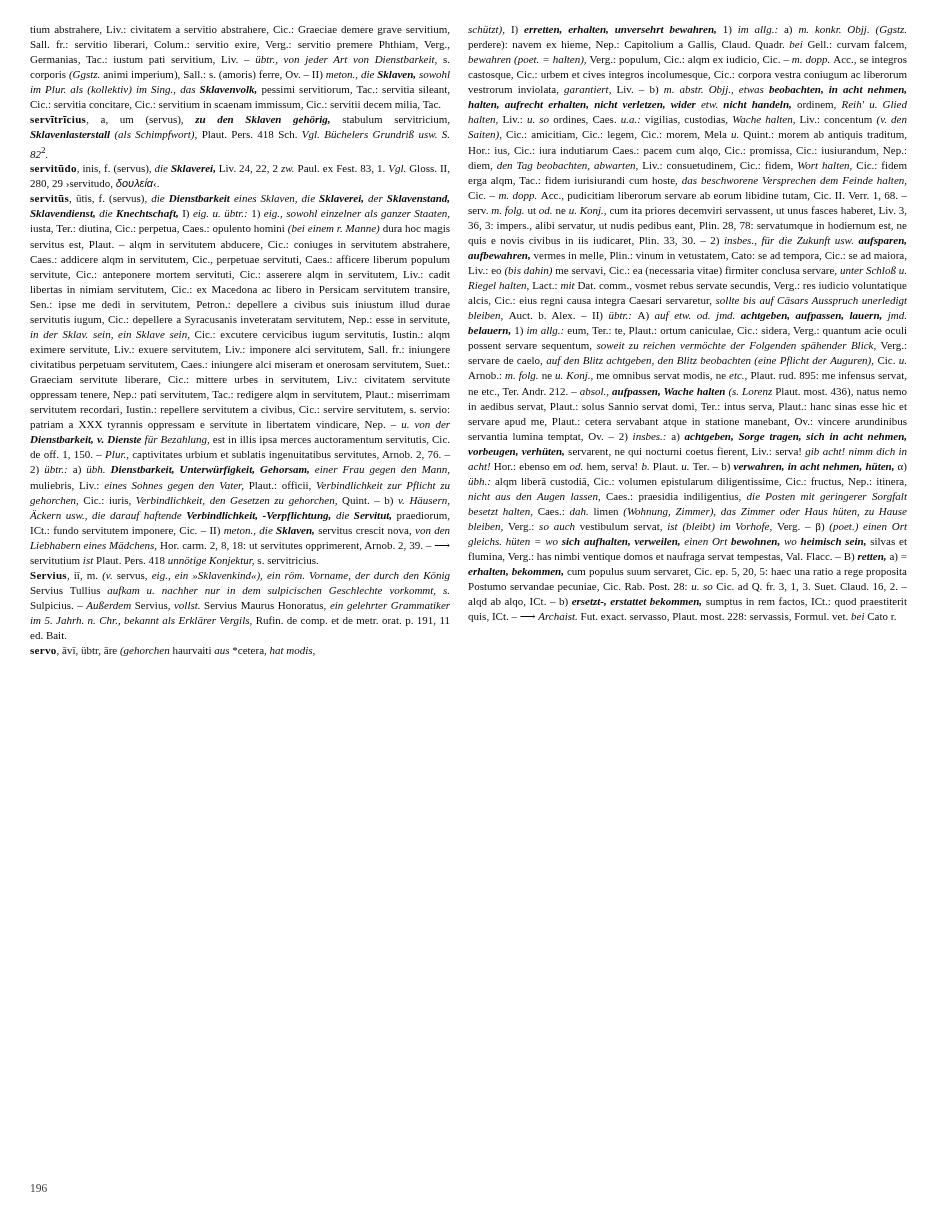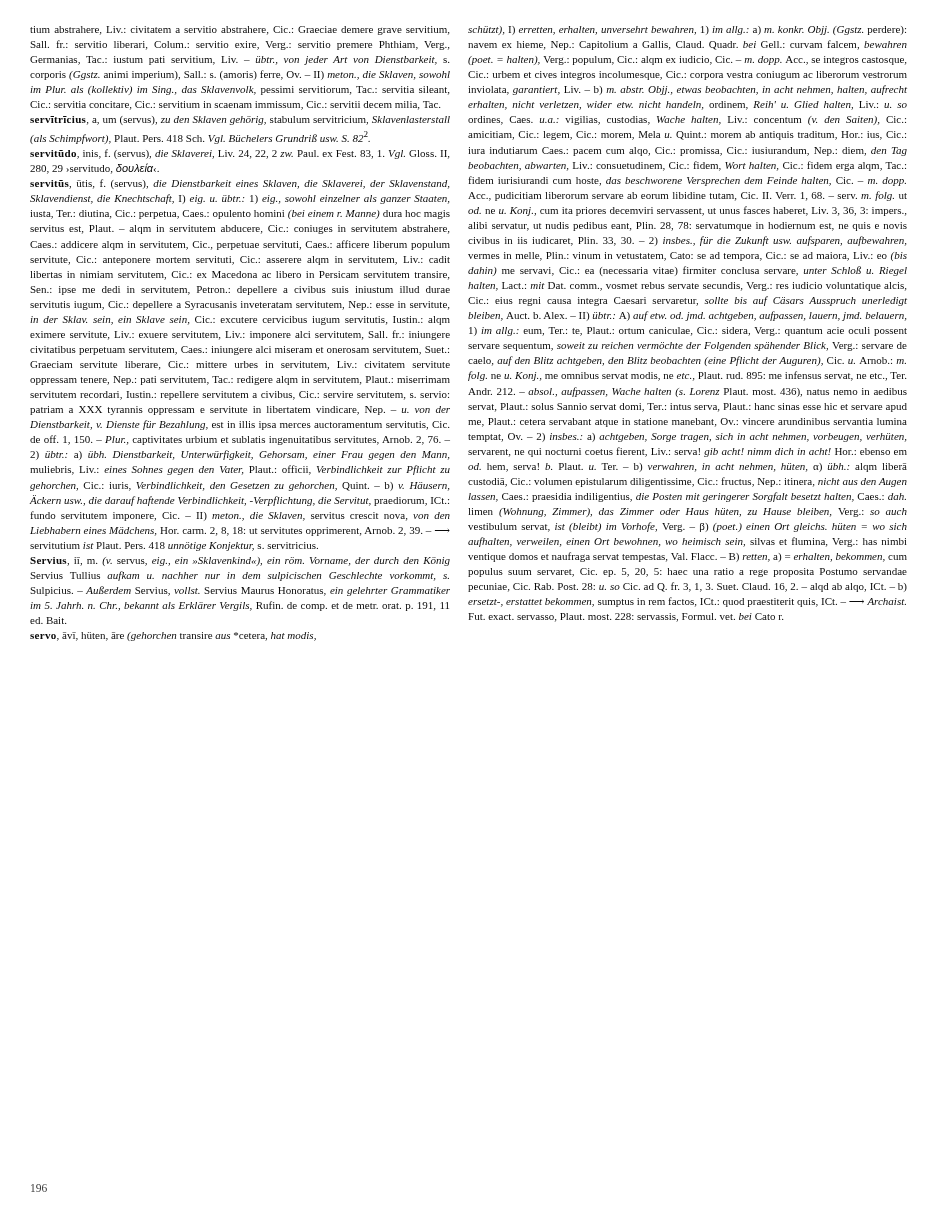--- a/index.html
+++ b/index.html
@@ -37,21 +37,21 @@
     text-justify: inter-word;
     hyphens: none;
   }
   .col.right { width: 441px; }
   .entry { margin: 0; padding: 0; text-indent: 0; }
   .hw {
     font-weight: bold;
     letter-spacing: 0.3px;
   }
   .it { font-style: italic; }
-  .bi { font-style: italic; font-weight: normal; }
+  .bi { font-style: italic; font-weight: bold; }
   .gk { font-family: Liberation Sans, sans-serif; font-style: italic; }
   .folio {
     position: absolute;
     left: 30px;
     bottom: 16px;
     font-size: 11.5px;
     color: #3a3a3a;
     font-family: "Liberation Serif", serif;
   }
   .run { }
@@ -60,20 +60,20 @@
 <body>
 
 <div id="page">
   <div class="columns">
     <div class="col left" id="left-col">
         <p class="entry"><span class="run">tium abstrahere, Liv.: civitatem a servitio abstrahere, Cic.: Graeciae demere grave servitium, Sall. fr.: servitio liberari, Colum.: servitio exire, Verg.: servitio premere Phthiam, Verg., Germanias, Tac.: iustum pati servitium, Liv. – </span><span class="it">übtr., von jeder Art von Dienstbarkeit, </span><span class="run">s. corporis </span><span class="it">(Ggstz. </span><span class="run">animi imperium), Sall.: s. (amoris) ferre, Ov. – II) </span><span class="it">meton., die </span><span class="bi">Sklaven, </span><span class="it">sowohl im Plur. als (kollektiv) im Sing., das </span><span class="bi">Sklavenvolk, </span><span class="run">pessimi servitiorum, Tac.: servitia sileant, Cic.: servitia concitare, Cic.: servitium in scaenam immissum, Cic.: servitii decem milia, Tac.</span></p>
         <p class="entry"><span class="hw">servītrīcius</span><span class="run">, a, um (servus), </span><span class="bi">zu den Sklaven gehörig, </span><span class="run">stabulum servitricium, </span><span class="bi">Sklavenlasterstall </span><span class="it">(als Schimpfwort), </span><span class="run">Plaut. Pers. 418 Sch. </span><span class="it">Vgl. Büchelers Grundriß usw. S. 82</span><sup>2</sup><span class="it">.</span></p>
         <p class="entry"><span class="hw">servitūdo</span><span class="run">, inis, f. (servus), </span><span class="it">die </span><span class="bi">Sklaverei, </span><span class="run">Liv. 24, 22, 2 </span><span class="it">zw. </span><span class="run">Paul. ex Fest. 83, 1. </span><span class="it">Vgl. </span><span class="run">Gloss. II, 280, 29 ›servitudo, </span><span class="gk">δουλεία</span><span class="run">‹.</span></p>
         <p class="entry"><span class="hw">servitūs</span><span class="run">, ūtis, f. (servus), </span><span class="it">die </span><span class="bi">Dienstbarkeit </span><span class="it">eines Sklaven, die </span><span class="bi">Sklaverei, </span><span class="it">der </span><span class="bi">Sklavenstand, Sklavendienst, </span><span class="it">die </span><span class="bi">Knechtschaft, </span><span class="run">I) </span><span class="it">eig. u. übtr.: </span><span class="run">1) </span><span class="it">eig., sowohl einzelner als ganzer Staaten, </span><span class="run">iusta, Ter.: diutina, Cic.: perpetua, Caes.: opulento homini </span><span class="it">(bei einem r. Manne) </span><span class="run">dura hoc magis servitus est, Plaut. – alqm in servitutem abducere, Cic.: coniuges in servitutem abstrahere, Caes.: addicere alqm in servitutem, Cic., perpetuae servituti, Caes.: afficere liberum populum servitute, Cic.: anteponere mortem servituti, Cic.: asserere alqm in servitutem, Liv.: cadit libertas in nimiam servitutem, Cic.: ex Macedona ac libero in Persicam servitutem transire, Sen.: ipse me dedi in servitutem, Petron.: depellere a civibus suis iniustum illud durae servitutis iugum, Cic.: depellere a Syracusanis inveteratam servitutem, Nep.: esse in servitute, </span><span class="it">in der Sklav. sein, ein Sklave sein, </span><span class="run">Cic.: excutere cervicibus iugum servitutis, Iustin.: alqm eximere servitute, Liv.: exuere servitutem, Liv.: imponere alci servitutem, Sall. fr.: iniungere civitatibus perpetuam servitutem, Caes.: iniungere alci miseram et onerosam servitutem, Suet.: Graeciam servitute liberare, Cic.: mittere urbes in servitutem, Liv.: civitatem servitute oppressam tenere, Nep.: pati servitutem, Tac.: redigere alqm in servitutem, Plaut.: miserrimam servitutem recordari, Iustin.: repellere servitutem a civibus, Cic.: servire servitutem, s. servio: patriam a XXX tyrannis oppressam e servitute in libertatem vindicare, Nep. – </span><span class="it">u. von der </span><span class="bi">Dienstbarkeit, v. Dienste </span><span class="it">für Bezahlung, </span><span class="run">est in illis ipsa merces auctoramentum servitutis, Cic. de off. 1, 150. – </span><span class="it">Plur., </span><span class="run">captivitates urbium et sublatis ingenuitatibus servitutes, Arnob. 2, 76. – 2) </span><span class="it">übtr.: </span><span class="run">a) </span><span class="it">übh. </span><span class="bi">Dienstbarkeit, Unterwürfigkeit, Gehorsam, </span><span class="it">einer Frau gegen den Mann, </span><span class="run">muliebris, Liv.: </span><span class="it">eines Sohnes gegen den Vater, </span><span class="run">Plaut.: officii, </span><span class="it">Verbindlichkeit zur Pflicht zu gehorchen, </span><span class="run">Cic.: iuris, </span><span class="it">Verbindlichkeit, den Gesetzen zu gehorchen, </span><span class="run">Quint. – b) </span><span class="it">v. Häusern, Äckern usw., die darauf haftende </span><span class="bi">Verbindlichkeit, -Verpflichtung, </span><span class="it">die </span><span class="bi">Servitut, </span><span class="run">praediorum, ICt.: fundo servitutem imponere, Cic. – II) </span><span class="it">meton., die </span><span class="bi">Sklaven, </span><span class="run">servitus crescit nova, </span><span class="it">von den Liebhabern eines Mädchens, </span><span class="run">Hor. carm. 2, 8, 18: ut servitutes opprimerent, Arnob. 2, 39. – ⟶ servitutium </span><span class="it">ist </span><span class="run">Plaut. Pers. 418 </span><span class="it">unnötige Konjektur, </span><span class="run">s. servitricius.</span></p>
         <p class="entry"><span class="hw">Servius</span><span class="run">, iī, m. </span><span class="it">(v. </span><span class="run">servus, </span><span class="it">eig., ein »Sklavenkind«), ein röm. Vorname, der durch den König </span><span class="run">Servius Tullius </span><span class="it">aufkam u. nachher nur in dem sulpicischen Geschlechte vorkommt, s. </span><span class="run">Sulpicius. – </span><span class="it">Außerdem </span><span class="run">Servius, </span><span class="it">vollst. </span><span class="run">Servius Maurus Honoratus, </span><span class="it">ein gelehrter Grammatiker im 5. Jahrh. n. Chr., bekannt als Erklärer Vergils, </span><span class="run">Rufin. de comp. et de metr. orat. p. 191, 11 ed. Bait.</span></p>
-        <p class="entry"><span class="hw">servo</span><span class="run">, āvī, hüten, āre </span><span class="it">(gehorchen </span><span class="run">transire </span><span class="it">aus </span><span class="run">*cetera, </span><span class="it">hat modis,</span></p>
+        <p class="entry"><span class="hw">servo</span><span class="run">, āvī, übtr, āre </span><span class="it">(gehorchen </span><span class="run">haurvaiti </span><span class="it">aus </span><span class="run">*cetera, </span><span class="it">hat modis,</span></p>
       </div>
     <div class="col right" id="right-col">
         <p class="entry"><span class="it">schützt), </span><span class="run">I) </span><span class="bi">erretten, erhalten, unversehrt bewahren, </span><span class="run">1) </span><span class="it">im allg.: </span><span class="run">a) </span><span class="it">m. konkr. Objj. (Ggstz. </span><span class="run">perdere): navem ex hieme, Nep.: Capitolium a Gallis, Claud. Quadr. </span><span class="it">bei </span><span class="run">Gell.: curvam falcem, </span><span class="it">bewahren (poet. = halten), </span><span class="run">Verg.: populum, Cic.: alqm ex iudicio, Cic. – </span><span class="it">m. dopp. </span><span class="run">Acc., se integros castosque, Cic.: urbem et cives integros incolumesque, Cic.: corpora vestra coniugum ac liberorum vestrorum inviolata, </span><span class="it">garantiert, </span><span class="run">Liv. – b) </span><span class="it">m. abstr. Objj., etwas </span><span class="bi">beobachten, in acht nehmen, halten, aufrecht erhalten, nicht verletzen, wider </span><span class="it">etw. </span><span class="bi">nicht handeln, </span><span class="run">ordinem, </span><span class="it">Reih' u. Glied halten, </span><span class="run">Liv.: </span><span class="it">u. so </span><span class="run">ordines, Caes. </span><span class="it">u.a.: </span><span class="run">vigilias, custodias, </span><span class="it">Wache halten, </span><span class="run">Liv.: concentum </span><span class="it">(v. den Saiten), </span><span class="run">Cic.: amicitiam, Cic.: legem, Cic.: morem, Mela </span><span class="it">u. </span><span class="run">Quint.: morem ab antiquis traditum, Hor.: ius, Cic.: iura indutiarum Caes.: pacem cum alqo, Cic.: promissa, Cic.: iusiurandum, Nep.: diem, </span><span class="it">den Tag beobachten, abwarten, </span><span class="run">Liv.: consuetudinem, Cic.: fidem, </span><span class="it">Wort halten, </span><span class="run">Cic.: fidem erga alqm, Tac.: fidem iurisiurandi cum hoste, </span><span class="it">das beschworene Versprechen dem Feinde halten, </span><span class="run">Cic. – </span><span class="it">m. dopp. </span><span class="run">Acc., pudicitiam liberorum servare ab eorum libidine tutam, Cic. II. Verr. 1, 68. – serv. </span><span class="it">m. folg. </span><span class="run">ut </span><span class="it">od. </span><span class="run">ne </span><span class="it">u. Konj., </span><span class="run">cum ita priores decemviri servassent, ut unus fasces haberet, Liv. 3, 36, 3: impers., alibi servatur, ut nudis pedibus eant, Plin. 28, 78: servatumque in hodiernum est, ne quis e novis civibus in iis iudicaret, Plin. 33, 30. – 2) </span><span class="it">insbes., für die Zukunft usw. </span><span class="bi">aufsparen, aufbewahren, </span><span class="run">vermes in melle, Plin.: vinum in vetustatem, Cato: se ad tempora, Cic.: se ad maiora, Liv.: eo </span><span class="it">(bis dahin) </span><span class="run">me servavi, Cic.: ea (necessaria vitae) firmiter conclusa servare, </span><span class="it">unter Schloß u. Riegel halten, </span><span class="run">Lact.: </span><span class="it">mit </span><span class="run">Dat. comm., vosmet rebus servate secundis, Verg.: res iudicio voluntatique alcis, Cic.: eius regni causa integra Caesari servaretur, </span><span class="it">sollte bis auf Cäsars Ausspruch unerledigt bleiben, </span><span class="run">Auct. b. Alex. – II) </span><span class="it">übtr.: </span><span class="run">A) </span><span class="it">auf etw. od. jmd. </span><span class="bi">achtgeben, aufpassen, lauern, </span><span class="it">jmd. </span><span class="bi">belauern, </span><span class="run">1) </span><span class="it">im allg.: </span><span class="run">eum, Ter.: te, Plaut.: ortum caniculae, Cic.: sidera, Verg.: quantum acie oculi possent servare sequentum, </span><span class="it">soweit zu reichen vermöchte der Folgenden spähender Blick, </span><span class="run">Verg.: servare de caelo, </span><span class="it">auf den Blitz achtgeben, den Blitz beobachten (eine Pflicht der Auguren), </span><span class="run">Cic. </span><span class="it">u. </span><span class="run">Arnob.: </span><span class="it">m. folg. </span><span class="run">ne </span><span class="it">u. Konj., </span><span class="run">me omnibus servat modis, ne </span><span class="it">etc., </span><span class="run">Plaut. rud. 895: me infensus servat, ne etc., Ter. Andr. 212. – </span><span class="it">absol., </span><span class="bi">aufpassen, Wache halten </span><span class="it">(s. Lorenz </span><span class="run">Plaut. most. 436), natus nemo in aedibus servat, Plaut.: solus Sannio servat domi, Ter.: intus serva, Plaut.: hanc sinas esse hic et servare apud me, Plaut.: cetera servabant atque in statione manebant, Ov.: vincere arundinibus servantia lumina temptat, Ov. – 2) </span><span class="it">insbes.: </span><span class="run">a) </span><span class="bi">achtgeben, Sorge tragen, sich in acht nehmen, vorbeugen, verhüten, </span><span class="run">servarent, ne qui nocturni coetus fierent, Liv.: serva! </span><span class="it">gib acht! nimm dich in acht! </span><span class="run">Hor.: ebenso em </span><span class="it">od. </span><span class="run">hem, serva! </span><span class="it">b. </span><span class="run">Plaut. </span><span class="it">u. </span><span class="run">Ter. – b) </span><span class="bi">verwahren, in acht nehmen, hüten, </span><span class="run">α) </span><span class="it">übh.: </span><span class="run">alqm liberā custodiā, Cic.: volumen epistularum diligentissime, Cic.: fructus, Nep.: itinera, </span><span class="it">nicht aus den Augen lassen, </span><span class="run">Caes.: praesidia indiligentius, </span><span class="it">die Posten mit geringerer Sorgfalt besetzt halten, </span><span class="run">Caes.: </span><span class="it">dah. </span><span class="run">limen </span><span class="it">(Wohnung, Zimmer), das Zimmer oder Haus hüten, zu Hause bleiben, </span><span class="run">Verg.: </span><span class="it">so auch </span><span class="run">vestibulum servat, </span><span class="it">ist (bleibt) im Vorhofe, </span><span class="run">Verg. – β) </span><span class="it">(poet.) einen Ort gleichs. hüten = wo </span><span class="bi">sich aufhalten, verweilen, </span><span class="it">einen Ort </span><span class="bi">bewohnen, </span><span class="it">wo </span><span class="bi">heimisch sein, </span><span class="run">silvas et flumina, Verg.: has nimbi ventique domos et naufraga servat tempestas, Val. Flacc. – B) </span><span class="bi">retten, </span><span class="run">a) = </span><span class="bi">erhalten, bekommen, </span><span class="run">cum populus suum servaret, Cic. ep. 5, 20, 5: haec una ratio a rege proposita Postumo servandae pecuniae, Cic. Rab. Post. 28: </span><span class="it">u. so </span><span class="run">Cic. ad Q. fr. 3, 1, 3. Suet. Claud. 16, 2. – alqd ab alqo, ICt. – b) </span><span class="bi">ersetzt-, erstattet bekommen, </span><span class="run">sumptus in rem factos, ICt.: quod praestiterit quis, ICt. – ⟶ </span><span class="it">Archaist. </span><span class="run">Fut. exact. servasso, Plaut. most. 228: servassis, Formul. vet. </span><span class="it">bei </span><span class="run">Cato r.</span></p>
       </div>
   </div>
   <div class="folio">196</div>
 </div>
 
 </body></html>

